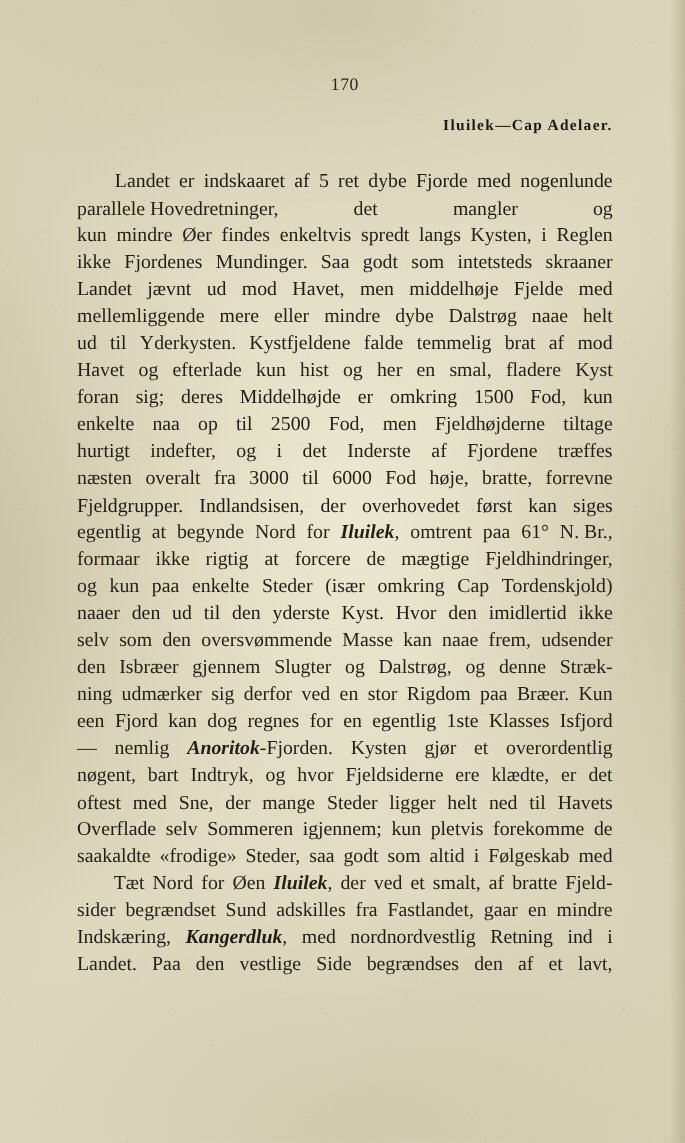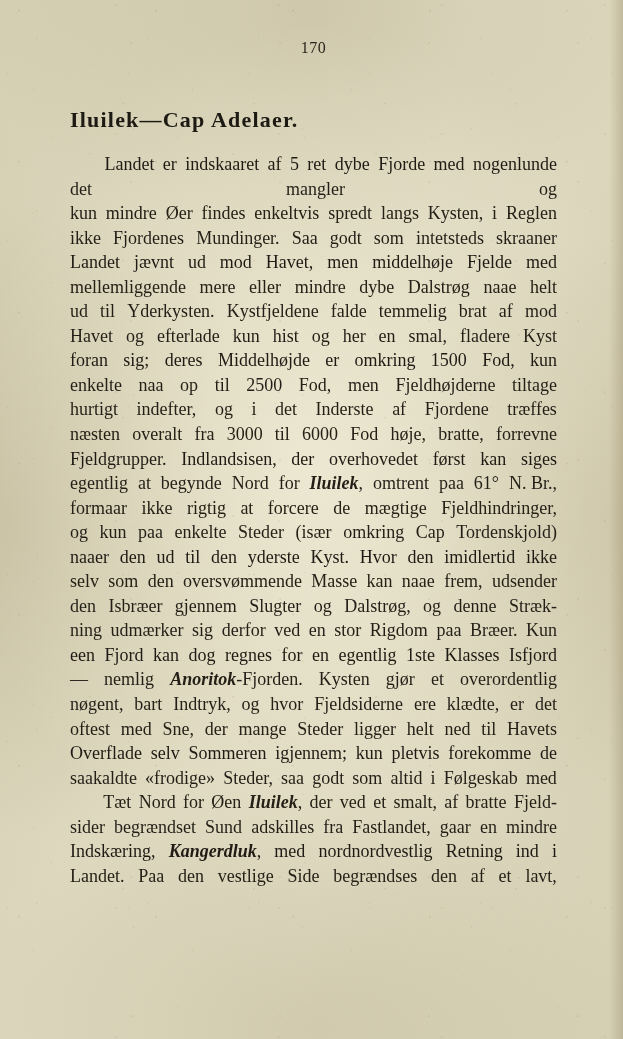--- a/index.html
+++ b/index.html
@@ -64,36 +64,36 @@
 
   .content {
     position: absolute;
     left: 70px;
     top: 0;
     width: 487px;
   }
 
   #folio {
     position: absolute;
-    top: 39px;
+    top: 69px;
     left: 0;
     width: 487px;
     text-align: center;
     font-size: 16px;
     letter-spacing: 0.5px;
     color: #2a251b;
   }
 
   #heading {
     position: absolute;
     top: 107px;
     left: 0;
     width: 487px;
-    text-align: left;
-    font-size: 22px;
+    text-align: right;
+    font-size: 14px;
     font-weight: bold;
     letter-spacing: 1.2px;
     color: #1d1a13;
   }
 
   #body-text {
     position: absolute;
     top: 152px;
     left: 0;
     width: 487px;
@@ -138,21 +138,21 @@
   <div id="edge-shadow"></div>
 
   <div class="content">
 
     <div id="folio">170</div>
 
     <div id="heading">Iluilek—Cap Adelaer.</div>
 
     <div id="body-text">
         <div class="ln indent"><span class="w"><span>Landet</span></span><span class="w"><span>er</span></span><span class="w"><span>indskaaret</span></span><span class="w"><span>af</span></span><span class="w"><span>5</span></span><span class="w"><span>ret</span></span><span class="w"><span>dybe</span></span><span class="w"><span>Fjorde</span></span><span class="w"><span>med</span></span><span class="w"><span>nogenlunde</span></span></div>
-        <div class="ln"><span class="w"><span>det</span></span><span class="w"><span>mangler</span></span><span class="w"><span>og</span></span></div>
+        <div class="ln"><span class="w"><span>parallele Hovedretninger,</span></span><span class="w"><span>det</span></span><span class="w"><span>mangler</span></span><span class="w"><span>og</span></span></div>
         <div class="ln"><span class="w"><span>kun</span></span><span class="w"><span>mindre</span></span><span class="w"><span>Øer</span></span><span class="w"><span>findes</span></span><span class="w"><span>enkeltvis</span></span><span class="w"><span>spredt</span></span><span class="w"><span>langs</span></span><span class="w"><span>Kysten,</span></span><span class="w"><span>i</span></span><span class="w"><span>Reglen</span></span></div>
         <div class="ln"><span class="w"><span>ikke</span></span><span class="w"><span>Fjordenes</span></span><span class="w"><span>Mundinger.</span></span><span class="w"><span>Saa</span></span><span class="w"><span>godt</span></span><span class="w"><span>som</span></span><span class="w"><span>intetsteds</span></span><span class="w"><span>skraaner</span></span></div>
         <div class="ln"><span class="w"><span>Landet</span></span><span class="w"><span>jævnt</span></span><span class="w"><span>ud</span></span><span class="w"><span>mod</span></span><span class="w"><span>Havet,</span></span><span class="w"><span>men</span></span><span class="w"><span>middelhøje</span></span><span class="w"><span>Fjelde</span></span><span class="w"><span>med</span></span></div>
         <div class="ln"><span class="w"><span>mellemliggende</span></span><span class="w"><span>mere</span></span><span class="w"><span>eller</span></span><span class="w"><span>mindre</span></span><span class="w"><span>dybe</span></span><span class="w"><span>Dalstrøg</span></span><span class="w"><span>naae</span></span><span class="w"><span>helt</span></span></div>
         <div class="ln"><span class="w"><span>ud</span></span><span class="w"><span>til</span></span><span class="w"><span>Yderkysten.</span></span><span class="w"><span>Kystfjeldene</span></span><span class="w"><span>falde</span></span><span class="w"><span>temmelig</span></span><span class="w"><span>brat</span></span><span class="w"><span>af</span></span><span class="w"><span>mod</span></span></div>
         <div class="ln"><span class="w"><span>Havet</span></span><span class="w"><span>og</span></span><span class="w"><span>efterlade</span></span><span class="w"><span>kun</span></span><span class="w"><span>hist</span></span><span class="w"><span>og</span></span><span class="w"><span>her</span></span><span class="w"><span>en</span></span><span class="w"><span>smal,</span></span><span class="w"><span>fladere</span></span><span class="w"><span>Kyst</span></span></div>
         <div class="ln"><span class="w"><span>foran</span></span><span class="w"><span>sig;</span></span><span class="w"><span>deres</span></span><span class="w"><span>Middelhøjde</span></span><span class="w"><span>er</span></span><span class="w"><span>omkring</span></span><span class="w"><span>1500</span></span><span class="w"><span>Fod,</span></span><span class="w"><span>kun</span></span></div>
         <div class="ln"><span class="w"><span>enkelte</span></span><span class="w"><span>naa</span></span><span class="w"><span>op</span></span><span class="w"><span>til</span></span><span class="w"><span>2500</span></span><span class="w"><span>Fod,</span></span><span class="w"><span>men</span></span><span class="w"><span>Fjeldhøjderne</span></span><span class="w"><span>tiltage</span></span></div>
         <div class="ln"><span class="w"><span>hurtigt</span></span><span class="w"><span>indefter,</span></span><span class="w"><span>og</span></span><span class="w"><span>i</span></span><span class="w"><span>det</span></span><span class="w"><span>Inderste</span></span><span class="w"><span>af</span></span><span class="w"><span>Fjordene</span></span><span class="w"><span>træffes</span></span></div>
         <div class="ln"><span class="w"><span>næsten</span></span><span class="w"><span>overalt</span></span><span class="w"><span>fra</span></span><span class="w"><span>3000</span></span><span class="w"><span>til</span></span><span class="w"><span>6000</span></span><span class="w"><span>Fod</span></span><span class="w"><span>høje,</span></span><span class="w"><span>bratte,</span></span><span class="w"><span>forrevne</span></span></div>

